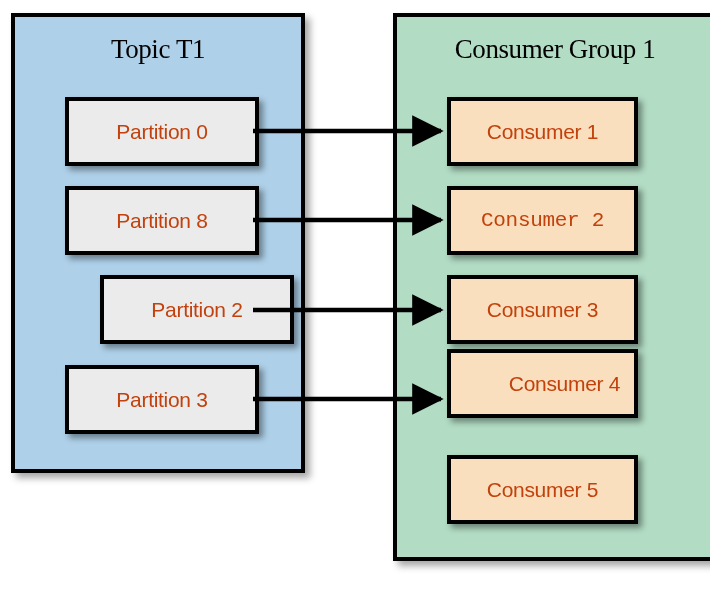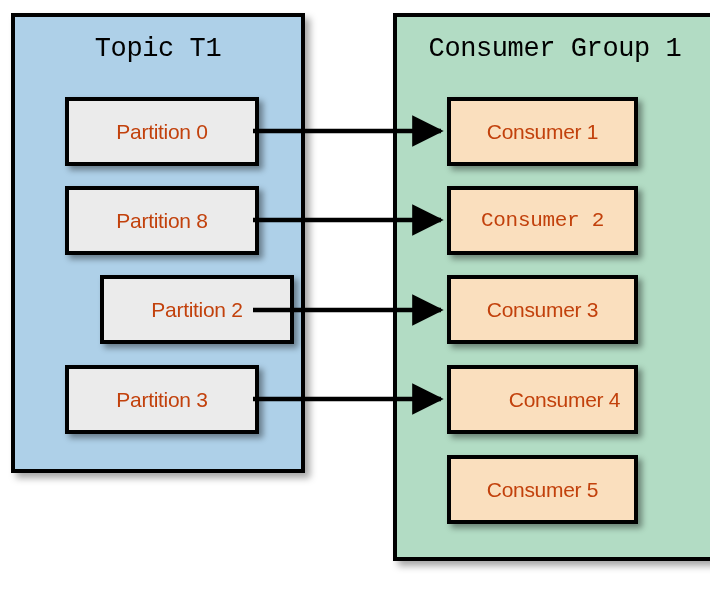--- a/index.html
+++ b/index.html
@@ -42,21 +42,21 @@
 
   .group-title {
     position: absolute;
     left: 0;
     right: 0;
     top: 16px;
     text-align: center;
     font-size: 27px;
     line-height: 32px;
     color: #000000;
-    font-family: Liberation Mono, monospace;
+    font-family: Liberation Serif, serif;
     letter-spacing: -0.4px;
     white-space: nowrap;
   }
 
   
   .node {
     position: absolute;
     box-sizing: border-box;
     border: 4px solid #000000;
     display: flex;
@@ -120,21 +120,21 @@
 
     <div class="node consumer" style="top:80px;">
       <span>Consumer 1</span>
     </div>
     <div class="node consumer" style="top:169px;font-family:Liberation Mono, monospace;">
       <span>Consumer 2</span>
     </div>
     <div class="node consumer" style="top:258px;">
       <span>Consumer 3</span>
     </div>
-    <div class="node consumer" style="top:348px;padding-left:44px;">
+    <div class="node consumer" style="top:332px;padding-left:44px;">
       <span>Consumer 4</span>
     </div>
     <div class="node consumer" style="top:438px;">
       <span>Consumer 5</span>
     </div>
   </div>
 
   <svg id="arrows" viewBox="0 0 710 590">
     <defs>
       <marker id="arrowhead" markerWidth="7" markerHeight="7" refX="6.4" refY="3.5" orient="auto" markerUnits="strokeWidth">

